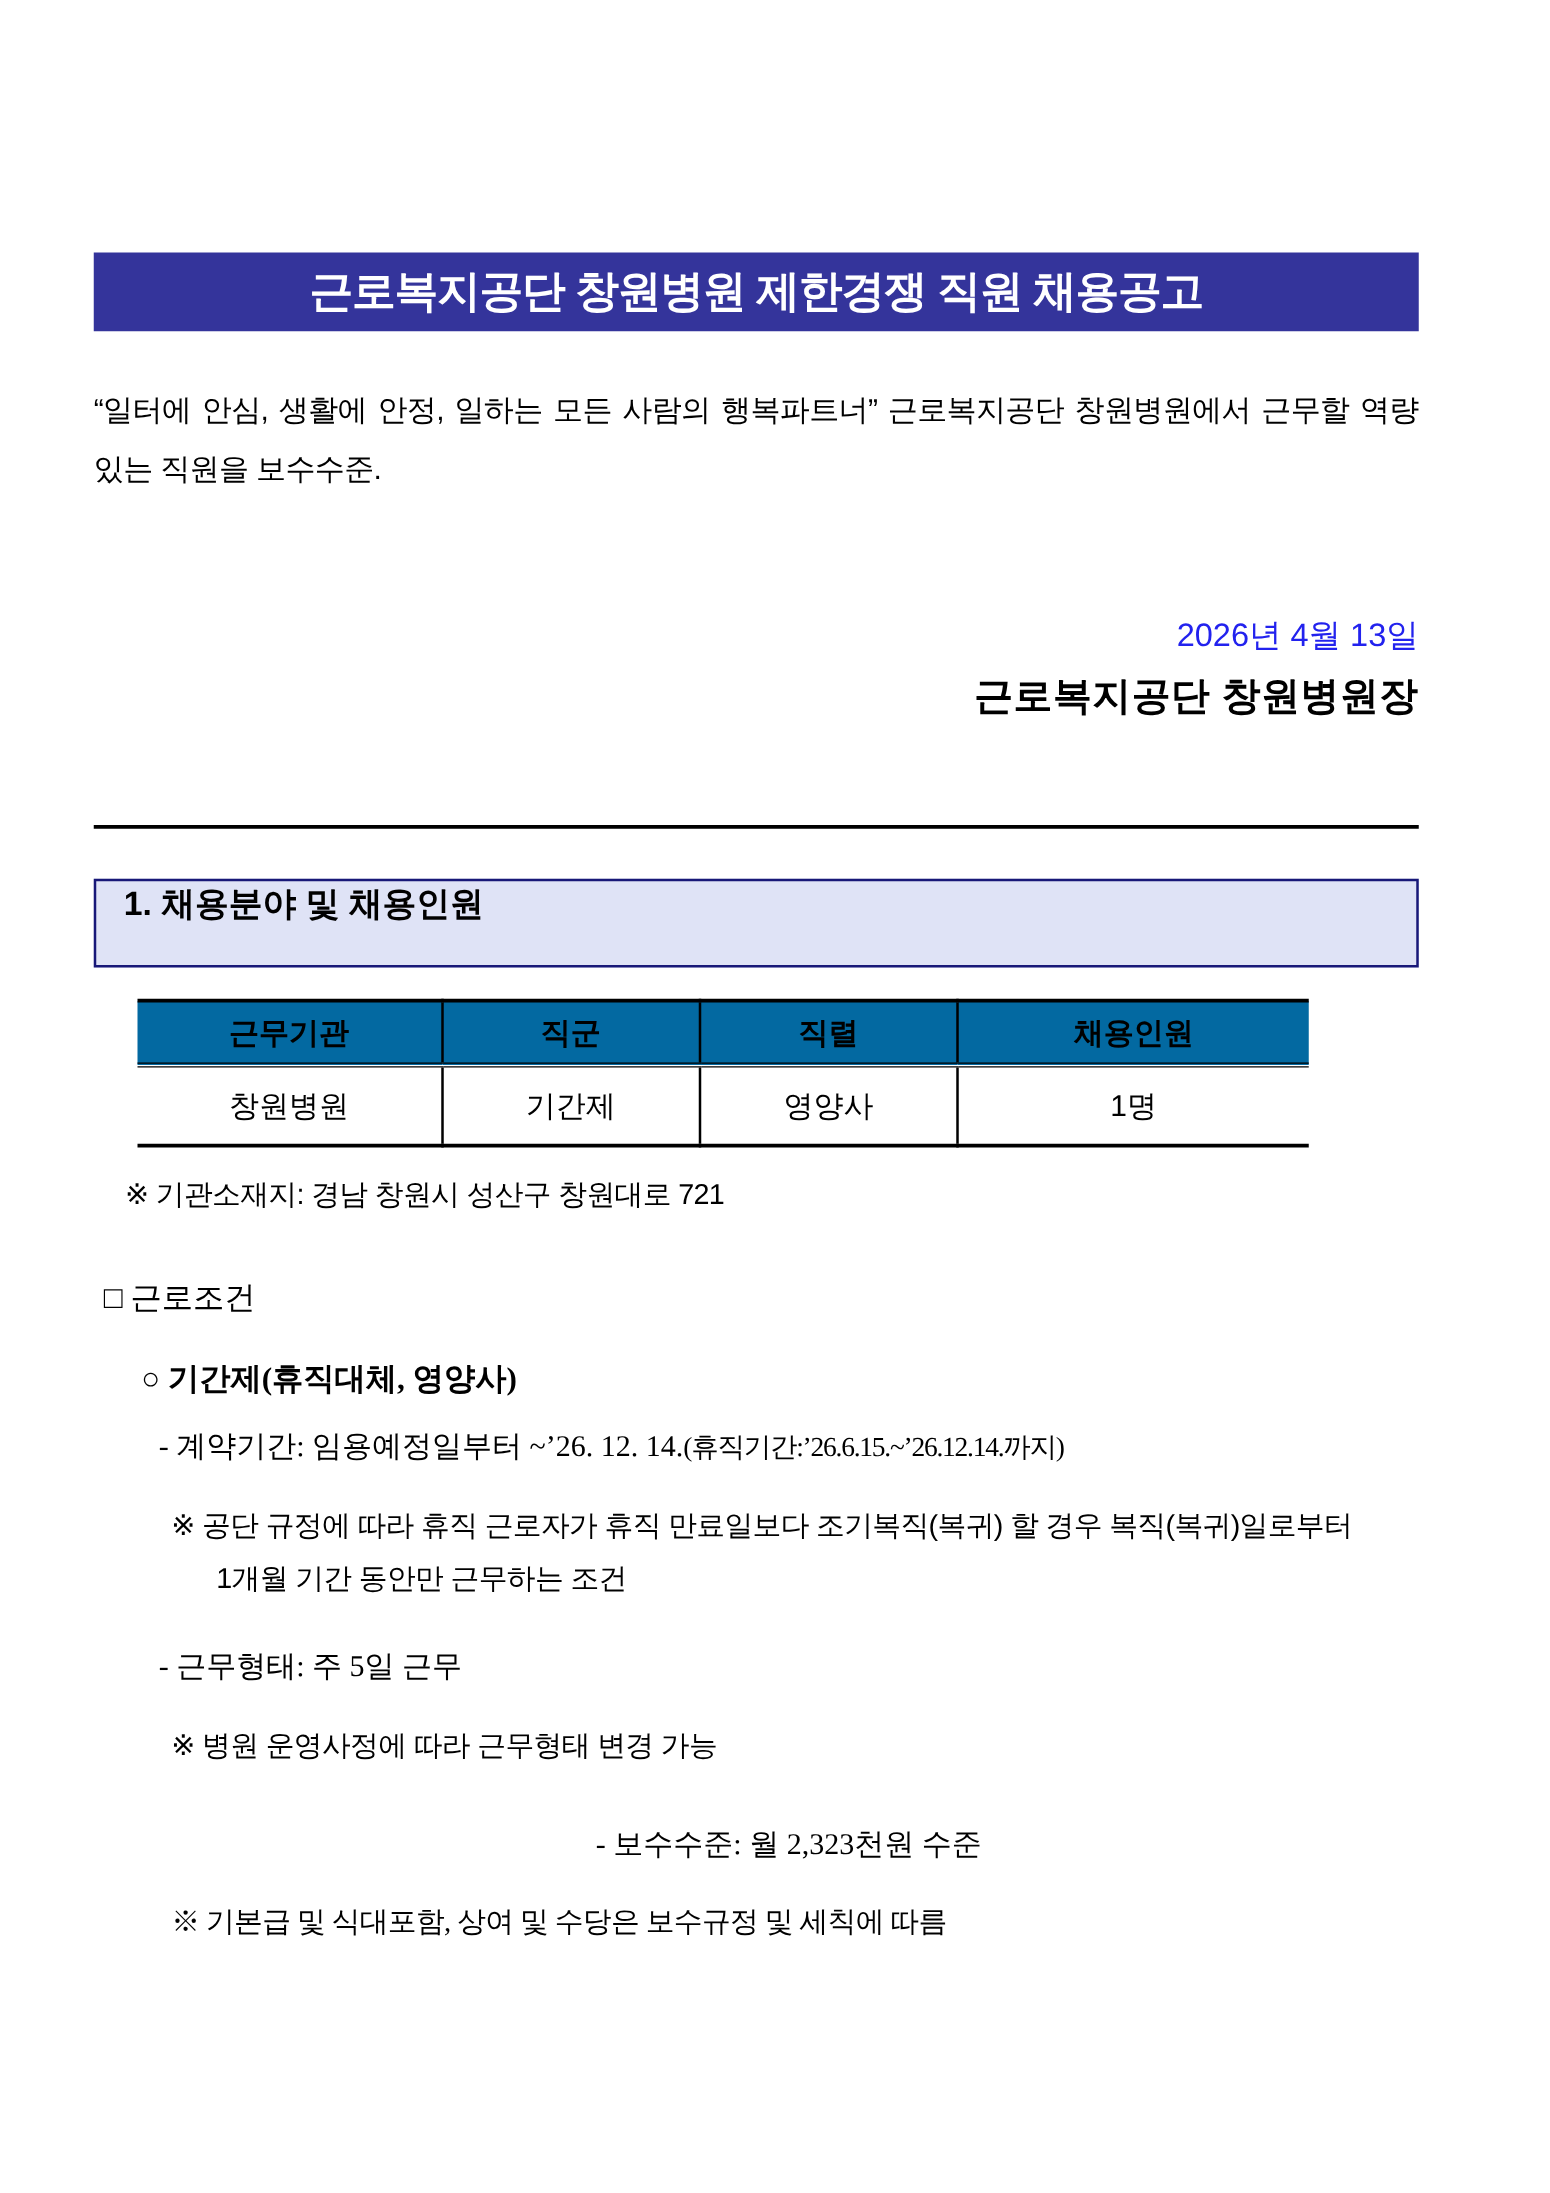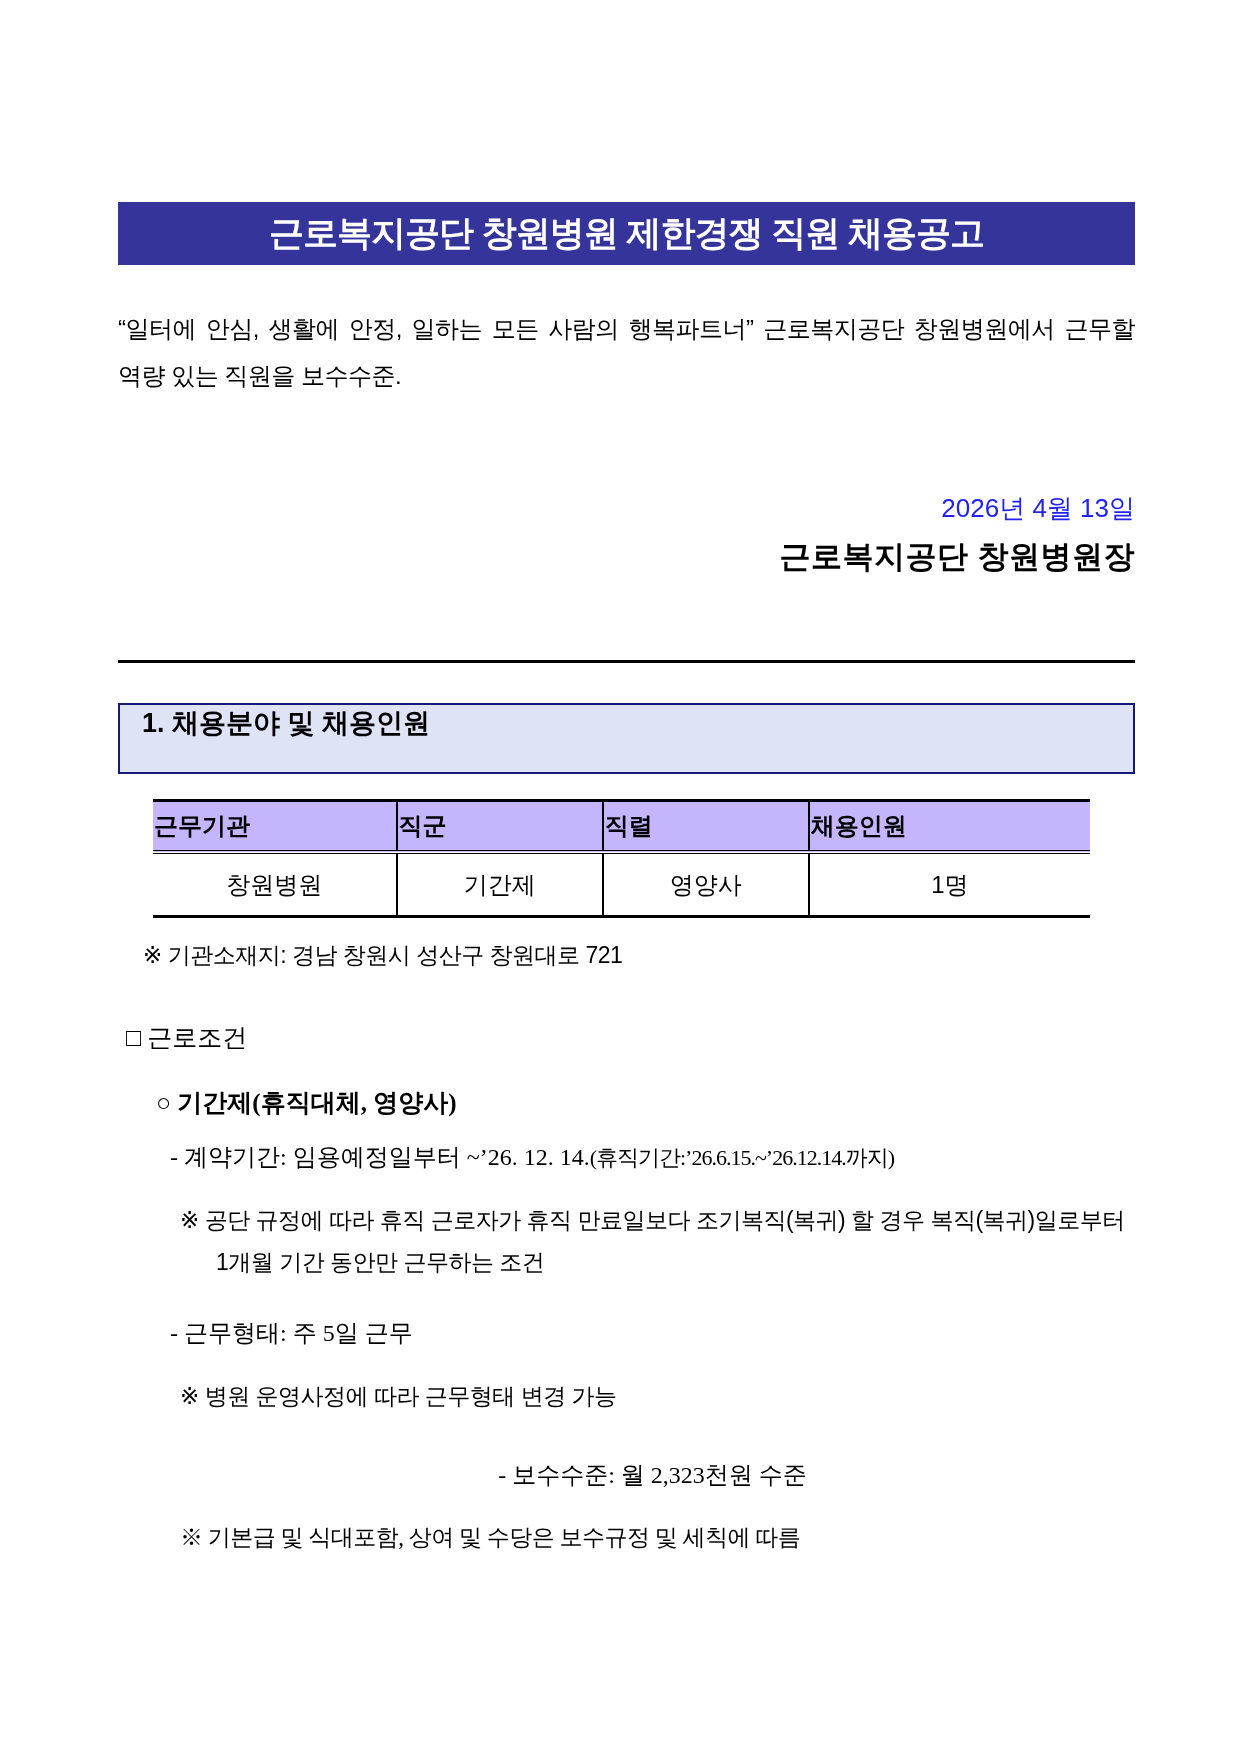--- a/index.html
+++ b/index.html
@@ -2,21 +2,21 @@
 <html><head>
 <meta charset="utf-8">
 <style>
   html,body{margin:0;padding:0;background:#888;}
   .page{
     position:relative;
     width:1240px;height:1754px;
     margin:0 auto;
     background:#ffffff;
     box-sizing:border-box;
-    padding:202px 105px 0 118px;
+    padding:202px 105px 0 75px;
     font-family:"Liberation Sans","DejaVu Sans",sans-serif;
     color:#000;
   }
   .sans{font-family:"Liberation Sans","DejaVu Sans",sans-serif;}
   .serif{font-family:"Liberation Serif","DejaVu Serif",serif;}
 
   .banner{
     height:63px;
     background:#34349b;
     color:#fff;
@@ -59,25 +59,25 @@
   .blue{color:#2222ee;}
 
   .job-table{
     width:937px;
     margin:25px 0 0 35px;
     border-collapse:collapse;
     border-top:3px solid #000;
     border-bottom:3px solid #000;
   }
   .job-table th{
-    background:#c4b5fd;
+    background:#0369a1;
     font-size:24px;font-weight:bold;
     height:46px;
     border-bottom:4px double #000;
-    text-align:left;
+    text-align:center;
   }
   .job-table td{
     font-size:24px;
     height:59px;
     text-align:center;
   }
   .job-table th + th, .job-table td + td{border-left:2px solid #000;}
 
   .table-note{
     margin:22px 0 0 25px;

